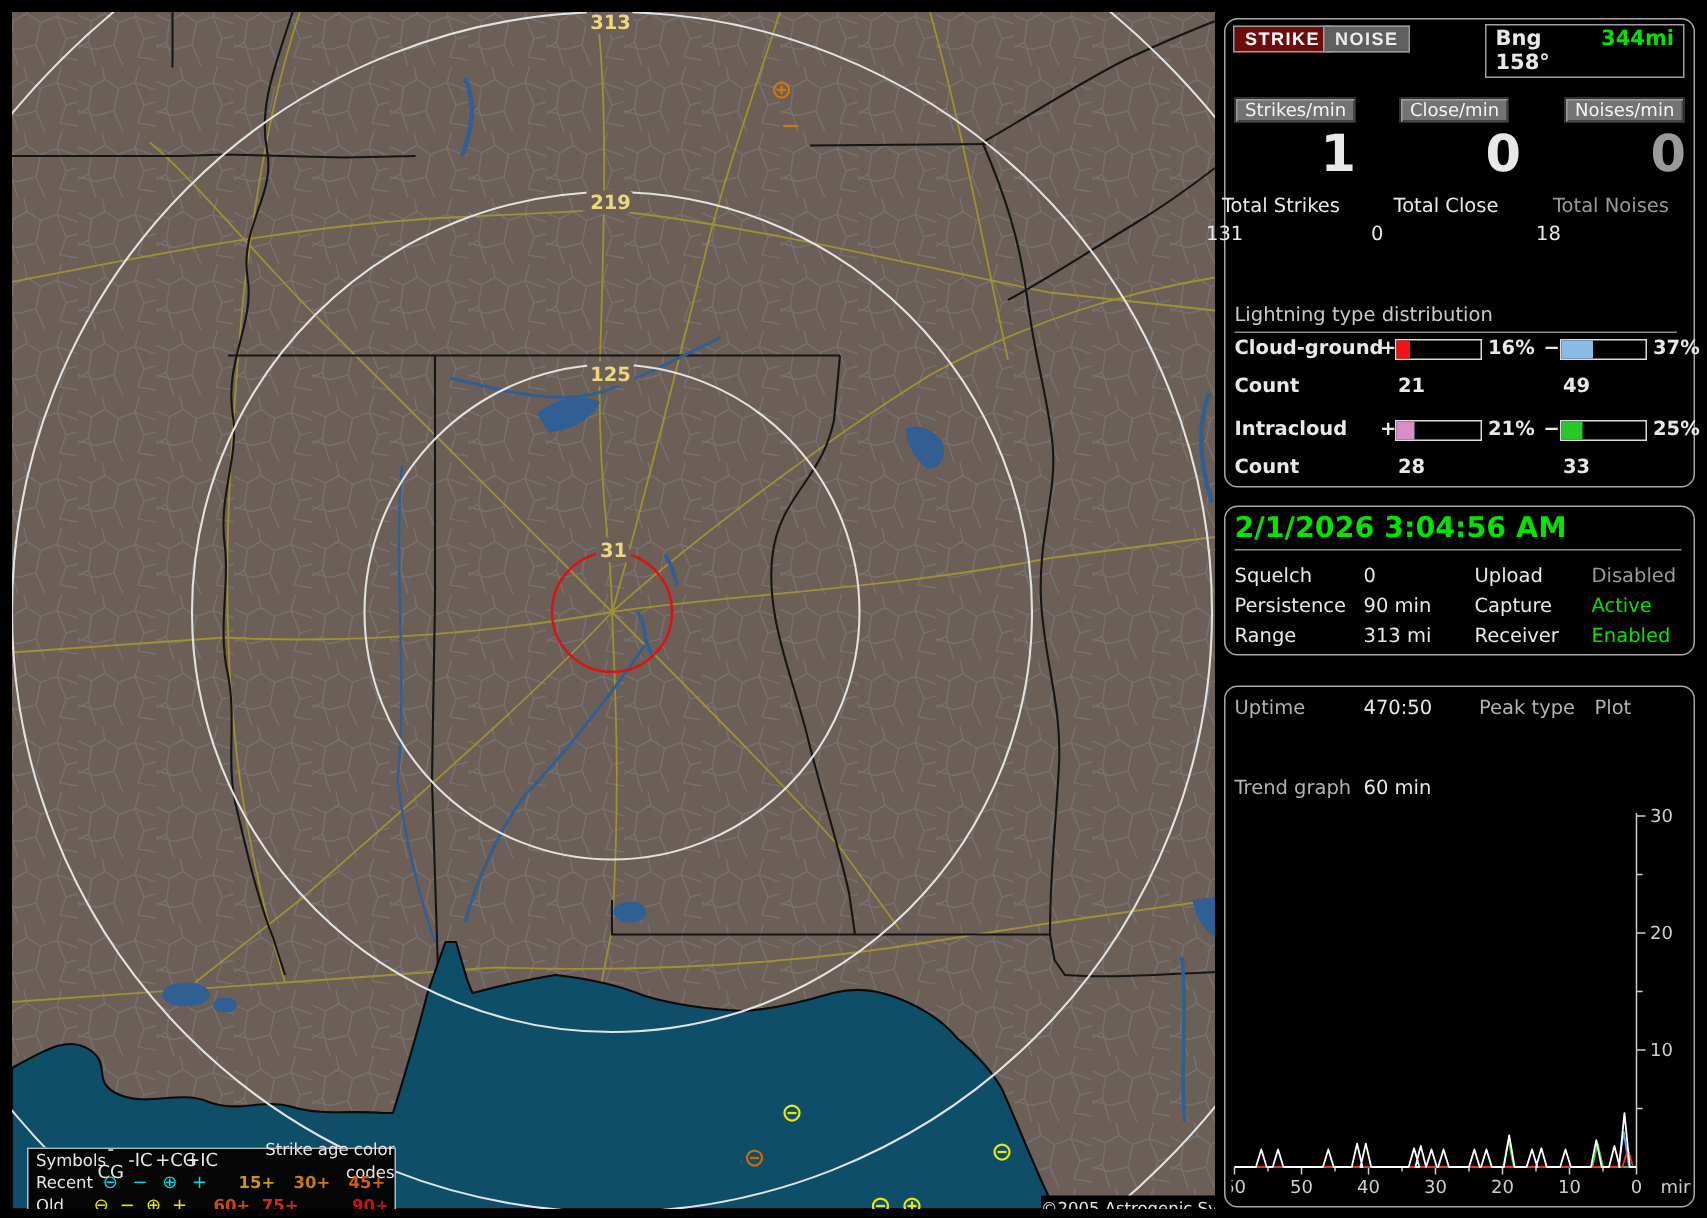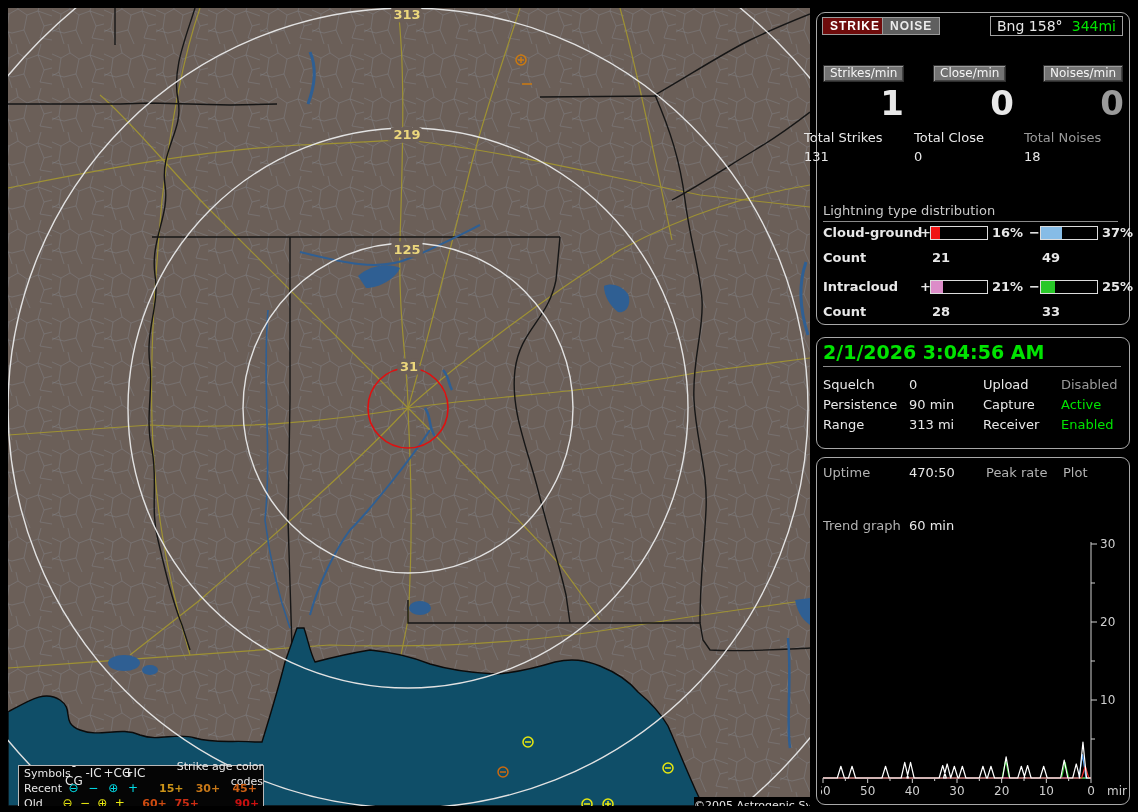--- a/index.html
+++ b/index.html
@@ -15,34 +15,34 @@
        border:1px solid #b8b8b8;box-sizing:border-box;font-size:11px;line-height:15px}
   .lg-row{display:flex;align-items:center;height:15px;padding-left:5px}
   .lg-name{width:40px}
   .lg-s{width:20px;text-align:center;font-size:12px}
   .lg-age{width:37px;text-align:center;font-weight:bold}
   .lg-agehead{width:111px;text-align:right;margin-left:10px}
   
   .panel{position:absolute;left:816px;width:314px;background:#000;border:1px solid #a8a8a8;
        border-radius:9px;box-sizing:border-box}
   #panel-stats{top:12px;height:313px}
-  #panel-status{top:337px;height:112px}
+  #panel-status{top:337px;height:100px}
   #panel-trend{top:457px;height:348px}
   .btn{position:absolute;font-size:12px;font-weight:bold;padding:1px 7px;border:1px solid #9a9a9a;
        letter-spacing:1px;cursor:default}
   #btn-strike{left:5px;top:4px;background:#6e0b0b;color:#fff}
   #btn-noise{left:65px;top:4px;background:#5f5f5f;color:#ececec}
   #bng-box{position:absolute;left:173px;top:3px;width:133px;border:1px solid #a0a0a0;background:#000;
-       font-size:14px;font-weight:normal;padding:1px 6px;box-sizing:border-box;display:flex;justify-content:space-between}
+       font-size:14px;font-weight:bold;padding:1px 6px;box-sizing:border-box;display:flex;justify-content:space-between}
   .rcol{position:absolute;width:81px}
   .chip{display:inline-block;background:#737373;color:#f4f4f4;border:1px solid #2e2e2e;
        box-shadow:inset 1px 1px 0 #9d9d9d,inset -1px -1px 0 #454545;padding:0 6px;
        font-size:12px;line-height:15px;white-space:nowrap;cursor:default}
   .bignum{position:absolute;width:81px;text-align:right;font-size:34px;font-weight:bold;line-height:36px}
-  .tlabel{position:absolute;width:100px;text-align:left;font-size:13px}
+  .tlabel{position:absolute;width:100px;text-align:center;font-size:13px}
   .tvalue{position:absolute;width:100px;font-size:13px}
   .muted{color:#9a9a9a}
   #dist-title{position:absolute;left:6px;top:190px;width:295px;font-size:13px;color:#c9c9c9;
        border-bottom:1px solid #8a8a8a;padding-bottom:3px}
   .drow{position:absolute;left:6px;width:300px;height:15px;font-size:13px;font-weight:bold}
   .drow .dlabel{position:absolute;left:0;top:0}
   .sign{position:absolute;top:0}
   .bar{position:absolute;top:1px;width:56px;height:12px;border:1px solid #dcdcdc;background:#000}
   .bar>div{height:100%}
   .pct{position:absolute;top:0}
@@ -299,21 +299,21 @@
     <span class="c2">313 mi</span>
     <span class="c3">Receiver</span>
     <span class="c4" style="color: rgb(0, 228, 0);">Enabled</span>
   </div>
 </div>
 
 <div class="panel" id="panel-trend">
   <div class="srow" style="top:7px">
     <span class="c1 gray">Uptime</span>
     <span class="c2">470:50</span>
-    <span class="c3b gray">Peak rate</span>
+    <span class="c3b gray">Peak type</span>
     <span class="c4b gray">Plot</span>
   </div>
   <div class="srow" style="top:60px">
     <span class="c1 gray">Trend graph</span>
     <span class="c2">60 min</span>
   </div>
   <svg id="trendchart" width="306" height="264" viewBox="0 0 306 264">
       <path d="M270,6V242M2,242H270" stroke="#cfcfcf" fill="none" stroke-width="1"></path>
       <path d="M270,164H276" stroke="#cfcfcf" stroke-width="1"></path>
       <text x="279" y="168" fill="#cfcfcf" font-size="12">10</text>

